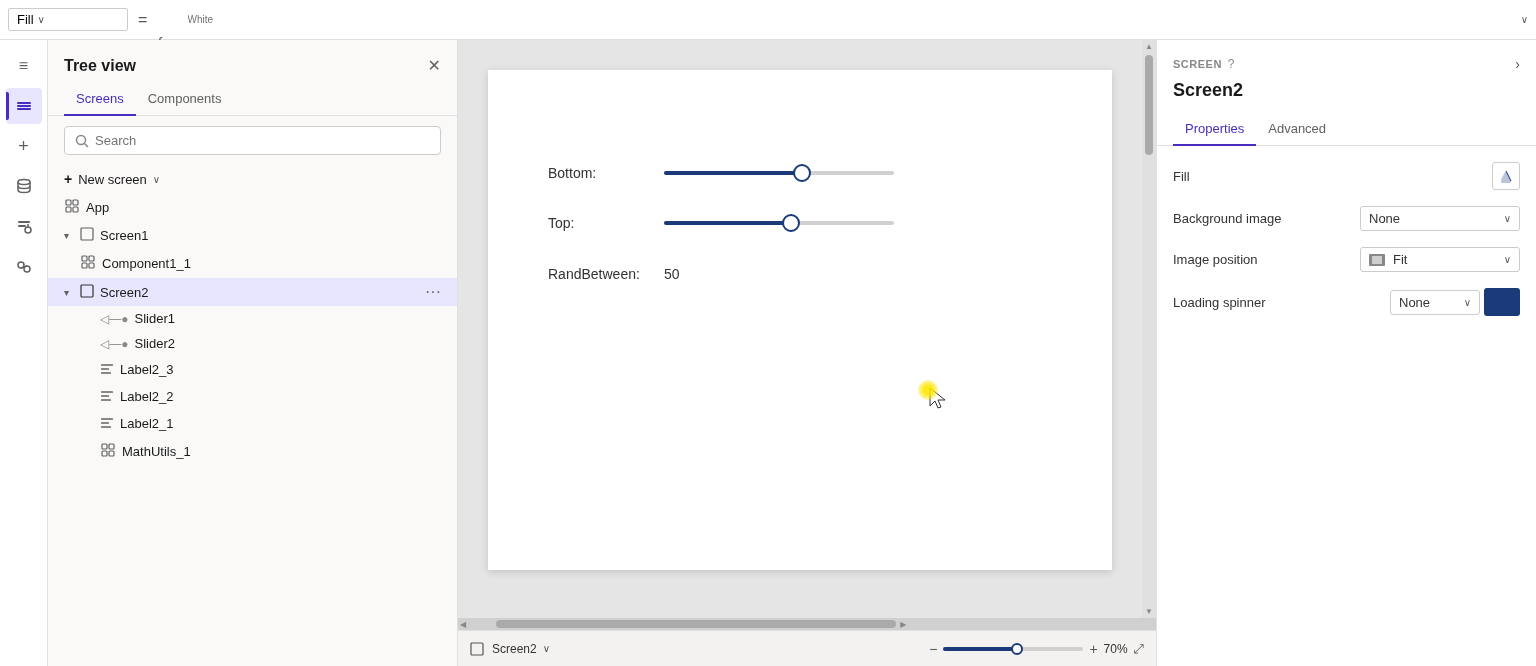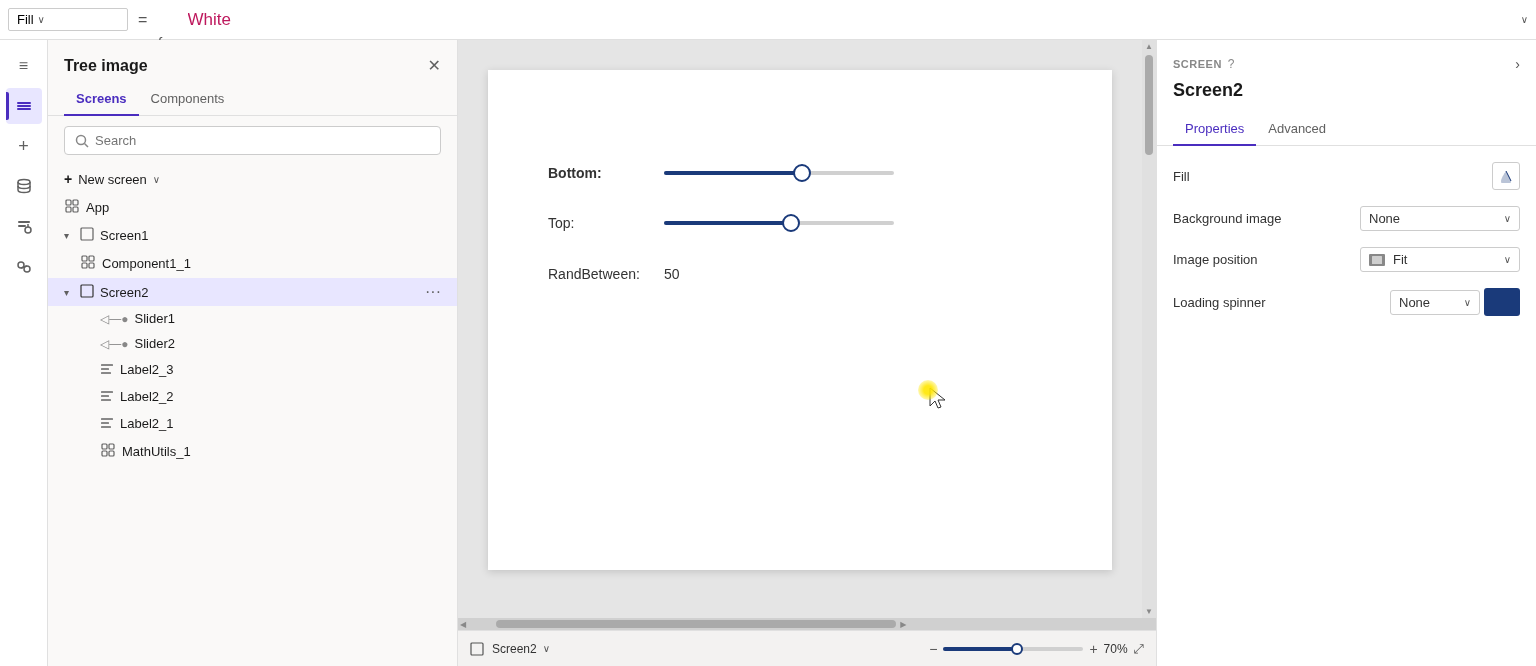--- a/index.html
+++ b/index.html
@@ -10,21 +10,21 @@
       display: flex; align-items: center; background: #fff; border-bottom: 1px solid #e0e0e0;
       height: 40px; padding: 0 8px; gap: 6px; flex-shrink: 0;
     }
     .formula-dropdown {
       display: flex; align-items: center; gap: 4px; border: 1px solid #ccc; border-radius: 2px;
       padding: 3px 8px; background: #fff; min-width: 120px; cursor: pointer;
     }
     .formula-eq { font-size: 16px; color: #555; padding: 0 4px; }
     .formula-fx { color: #555; font-style: italic; font-size: 14px; display: flex; align-items: center; gap: 2px; margin-top: 46px; }
     .formula-input {
-      flex: 1; border: none; outline: none; font-size: 17px; color: #be185d; padding: 2px 4px;
+      flex: 1; border: none; outline: none; font-size: 10px; color: #737373; padding: 2px 4px;
     }
     .formula-chevron { color: #555; font-size: 10px; }
 
     
     .main-layout { display: flex; flex: 1; overflow: hidden; }
 
     
     .icon-rail {
       width: 48px; background: #fff; border-right: 1px solid #e0e0e0;
       display: flex; flex-direction: column; align-items: center; padding: 8px 0; gap: 4px; flex-shrink: 0;
@@ -49,21 +49,21 @@
       padding: 16px 16px 8px 16px;
     }
     .tree-title { font-size: 16px; font-weight: 600; color: #1a1a1a; }
     .tree-close { cursor: pointer; color: #616161; font-size: 16px; background: none; border: none; }
 
     .tree-tabs { display: flex; border-bottom: 1px solid #e0e0e0; padding: 0 16px; }
     .tree-tab {
       padding: 8px 12px; cursor: pointer; color: #616161; font-size: 13px;
       border-bottom: 2px solid transparent; margin-bottom: -1px;
     }
-    .tree-tab.active { color: #4a2dbf; border-bottom-color: #4a2dbf; font-weight: 700; }
+    .tree-tab.active { color: #4a2dbf; border-bottom-color: #4a2dbf; font-weight: 400; }
 
     .tree-search {
       margin: 10px 16px; display: flex; align-items: center; gap: 6px;
       border: 1px solid #ccc; border-radius: 4px; padding: 6px 10px; background: #fff;
     }
     .tree-search input { border: none; outline: none; font-size: 13px; flex: 1; background: transparent; }
 
     .tree-new-screen {
       display: flex; align-items: center; gap: 6px; padding: 6px 16px;
       cursor: pointer; color: #1a1a1a; font-size: 13px;
@@ -219,21 +219,21 @@
       <svg width="18" height="18" viewBox="0 0 18 18" fill="none">
         <circle cx="6" cy="8" r="3" stroke="#616161" stroke-width="1.5"></circle>
         <circle cx="12" cy="12" r="3" stroke="#616161" stroke-width="1.5"></circle>
         <line x1="6" y1="11" x2="12" y2="9" stroke="#616161" stroke-width="1.5"></line>
       </svg>
     </div>
   </div>
 
   <div class="tree-panel">
     <div class="tree-header">
-      <span class="tree-title">Tree image</span>
+      <span class="tree-title">Tree view</span>
       <button class="tree-close">✕</button>
     </div>
     <div class="tree-tabs">
       <div class="tree-tab active">Screens</div>
       <div class="tree-tab">Components</div>
     </div>
     <div class="tree-search">
       <svg width="14" height="14" viewBox="0 0 14 14" fill="none">
         <circle cx="6" cy="6" r="4.5" stroke="#888" stroke-width="1.5"></circle>
         <line x1="9.5" y1="9.5" x2="13" y2="13" stroke="#888" stroke-width="1.5"></line>
@@ -349,21 +349,21 @@
         <span class="item-label">MathUtils_1</span>
       </div>
     </div>
   </div>
 
   <div class="canvas-area">
     <div class="canvas-content-row">
       <div class="canvas-main">
         <div class="screen-canvas">
 
-          <div style="position:absolute;top:95px;left:60px;display:flex;align-items:center;gap:16px;font-weight:bold;">
+          <div style="position:absolute;top:95px;left:60px;display:flex;align-items:center;gap:16px;">
             <span style="font-size:14px;color:#333;min-width:100px;">Bottom:</span>
             <div class="slider-track">
               <div class="slider-fill" style="width:60%;"></div>
               <div class="slider-thumb" style="left:calc(60% - 9px);"></div>
             </div>
           </div>
 
           <div style="position:absolute;top:145px;left:60px;display:flex;align-items:center;gap:16px;">
             <span style="font-size:14px;color:#333;min-width:100px;">Top:</span>
             <div class="slider-track">

